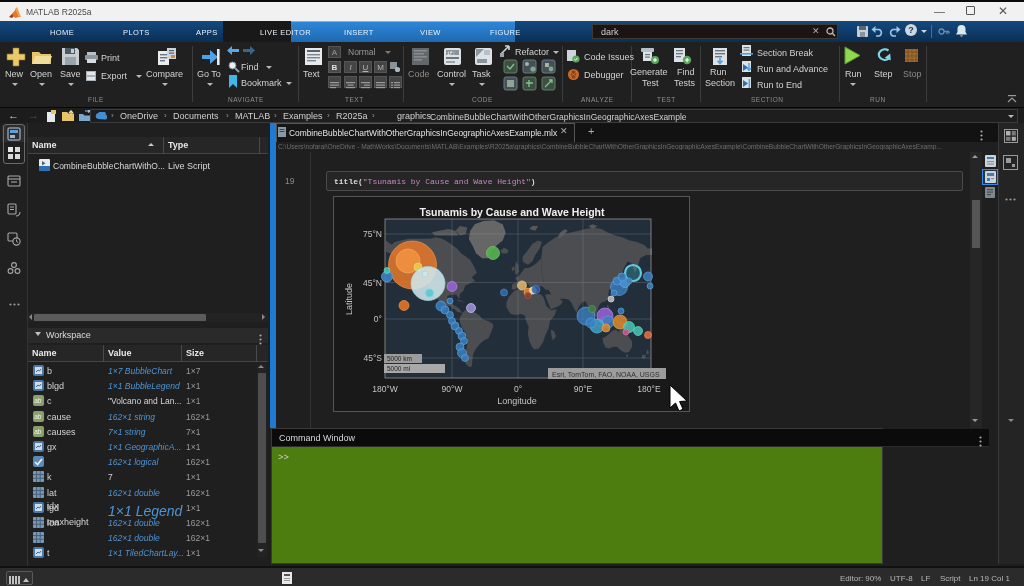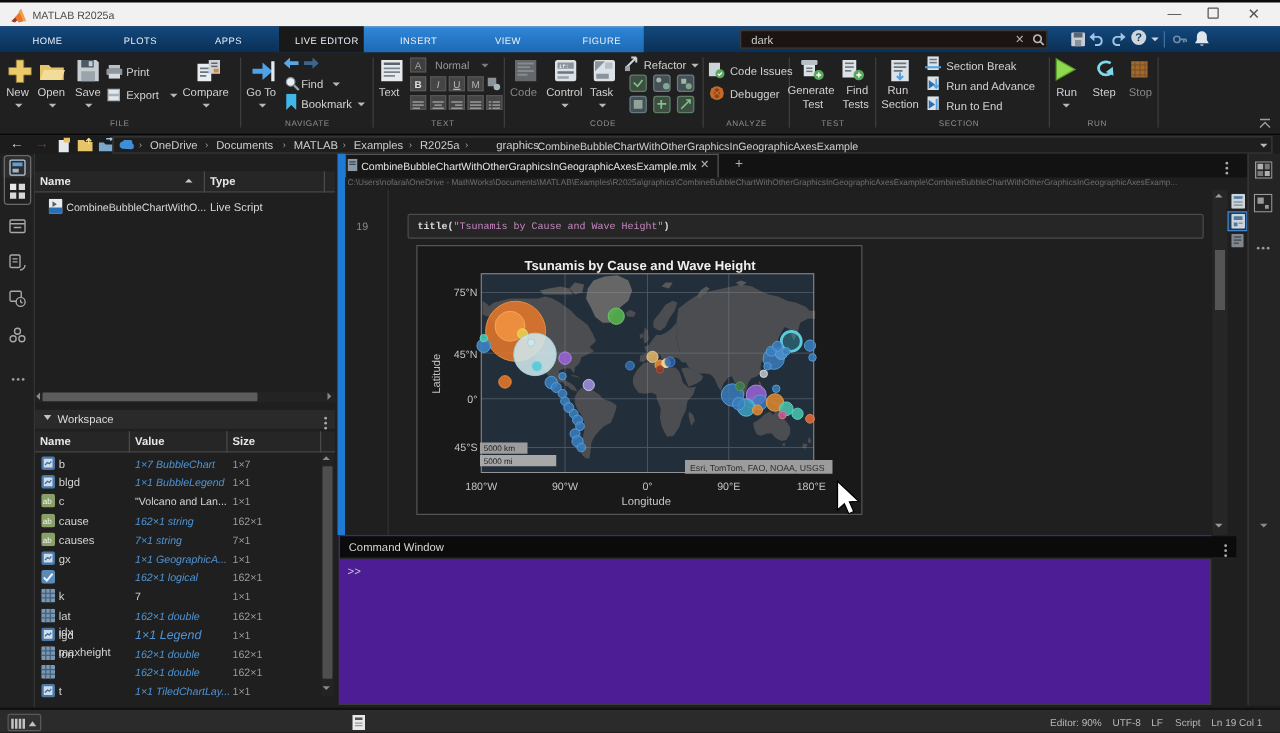--- a/index.html
+++ b/index.html
@@ -3,21 +3,21 @@
 <meta charset="utf-8">
 <style>
 *{margin:0;padding:0;box-sizing:border-box;}
 html,body{width:1024px;height:586px;overflow:hidden;background:#1f1f1f;}
 body{font-family:"Liberation Sans",sans-serif;}
 #root{position:relative;width:1024px;height:586px;overflow:hidden;background:#1f1f1f;}
 .abs{position:absolute;}
 .lbl{color:#d2d2d2;font-size:9px;}
 .seclbl{color:#8f8f8f;font-size:6.5px;letter-spacing:.5px;}
 .sep{position:absolute;width:1px;background:#3d3d3d;top:46px;height:56px;}
-.tabtxt{color:#eaf2fa;font-size:7.5px;letter-spacing:.4px;}
+.tabtxt{color:#eaf2fa;font-size:7.5px;letter-spacing:.4px;margin-left:24px;}
 .arrow-dn{display:inline-block;width:0;height:0;border-left:3px solid transparent;border-right:3px solid transparent;border-top:3px solid #b8b8b8;}
 .mono{font-family:"Liberation Mono",monospace;}
 </style>
 </head>
 <body>
 <div id="root">
 
 <div class="abs" style="left:0;top:0;width:1024px;height:21px;background:#f1f1f1;border-top:2px solid #0a0a0a;">
   <svg class="abs" style="left:8px;top:4px;" width="14" height="14" viewBox="0 0 14 14">
     <polygon points="1,11 5,7 7,9 4,12" fill="#9a3b26"></polygon>
@@ -540,21 +540,21 @@
         </svg>
 <div class="abs" style="left:19px;top:125px;font-size:9px;color:#d4d4d4;">lat</div>
 <div class="abs" style="left:80px;top:125px;font-size:8.5px;color:#4f94d4;font-style:italic;white-space:nowrap;">162×1 double</div>
 <div class="abs" style="left:158px;top:125px;font-size:8.5px;color:#9a9a9a;">162×1</div>
 <svg class="abs" style="left:5px;top:139px;" width="11" height="11" viewBox="0 0 11 11">
           <rect x="0" y="0" width="11" height="11" rx="2" fill="#4a78a8"></rect>
           <rect x="2" y="2" width="7" height="7" fill="#cfdce8"></rect>
           <path d="M3 7l2-2 1.5 1L8 4" stroke="#3a6a9a" stroke-width="1" fill="none"></path>
         </svg>
 <div class="abs" style="left:19px;top:140px;font-size:9px;color:#d4d4d4;">lgd</div>
-<div class="abs" style="left:80px;top:140px;font-size:10px;color:#4f94d4;font-style:italic;white-space:nowrap;">1×1 Legend</div>
+<div class="abs" style="left:80px;top:140px;font-size:14px;color:#4f94d4;font-style:italic;white-space:nowrap;">1×1 Legend</div>
 <div class="abs" style="left:158px;top:140px;font-size:8.5px;color:#9a9a9a;">1×1</div>
 <svg class="abs" style="left:5px;top:154px;" width="11" height="11" viewBox="0 0 11 11">
           <rect x="0" y="0" width="11" height="11" rx="1" fill="#7a98b4"></rect>
           <path d="M0 3.6h11M0 7.2h11M3.6 0v11M7.2 0v11" stroke="#44607a" stroke-width="1"></path>
         </svg>
 <div class="abs" style="left:19px;top:155px;font-size:9px;color:#d4d4d4;">lon</div>
 <div class="abs" style="left:80px;top:155px;font-size:8.5px;color:#4f94d4;font-style:italic;white-space:nowrap;">162×1 double</div>
 <div class="abs" style="left:158px;top:155px;font-size:8.5px;color:#9a9a9a;">162×1</div>
 <svg class="abs" style="left:5px;top:169px;" width="11" height="11" viewBox="0 0 11 11">
           <rect x="0" y="0" width="11" height="11" rx="1" fill="#7a98b4"></rect>
@@ -785,21 +785,21 @@
       <rect x="0.5" y="0.5" width="14" height="14" fill="none" stroke="#9a9a9a" stroke-width="1"></rect>
       <path d="M3 3h5v5H3zM9 9h3v3H9z" fill="#9a9a9a"></path>
     </svg>
 <div class="abs" style="left:1005px;top:187px;"><svg width="11" height="3" viewBox="0 0 11 3">
         <circle cx="1.5" cy="1.5" r="1.1" fill="#9a9a9a"></circle>
         <circle cx="5.5" cy="1.5" r="1.1" fill="#9a9a9a"></circle>
         <circle cx="9.5" cy="1.5" r="1.1" fill="#9a9a9a"></circle>
       </svg></div>
 <div class="abs" style="left:1008px;top:419px;width:0;height:0;border-left:3.5px solid transparent;border-right:3.5px solid transparent;border-top:3.5px solid #8a8a8a;"></div>
 
-<div id="cmdwin" class="abs" style="left:271px;top:428px;width:698px;height:136px;background:#4c1d95;border:1px solid #3a3a3a;">
+<div id="cmdwin" class="abs" style="left:271px;top:428px;width:612px;height:136px;background:#4d7c0f;border:1px solid #3a3a3a;">
   <div class="abs" style="left:0;top:0;width:717px;height:18px;background:#0b0b0b;border-bottom:1px solid #2c2c2c;">
     <div class="abs" style="left:7px;top:4px;font-size:9px;color:#d8d8d8;">Command Window</div>
     <div class="abs" style="left:707px;top:4px;"><svg width="3" height="11" viewBox="0 0 3 11">
             <circle cx="1.5" cy="1.5" r="1.1" fill="#aaaaaa"></circle>
             <circle cx="1.5" cy="5.5" r="1.1" fill="#aaaaaa"></circle>
             <circle cx="1.5" cy="9.5" r="1.1" fill="#aaaaaa"></circle>
           </svg></div>
   </div>
   <div class="abs mono" style="left:6px;top:24px;font-size:9px;color:#d0d0d0;">&gt;&gt;</div>
 </div>

